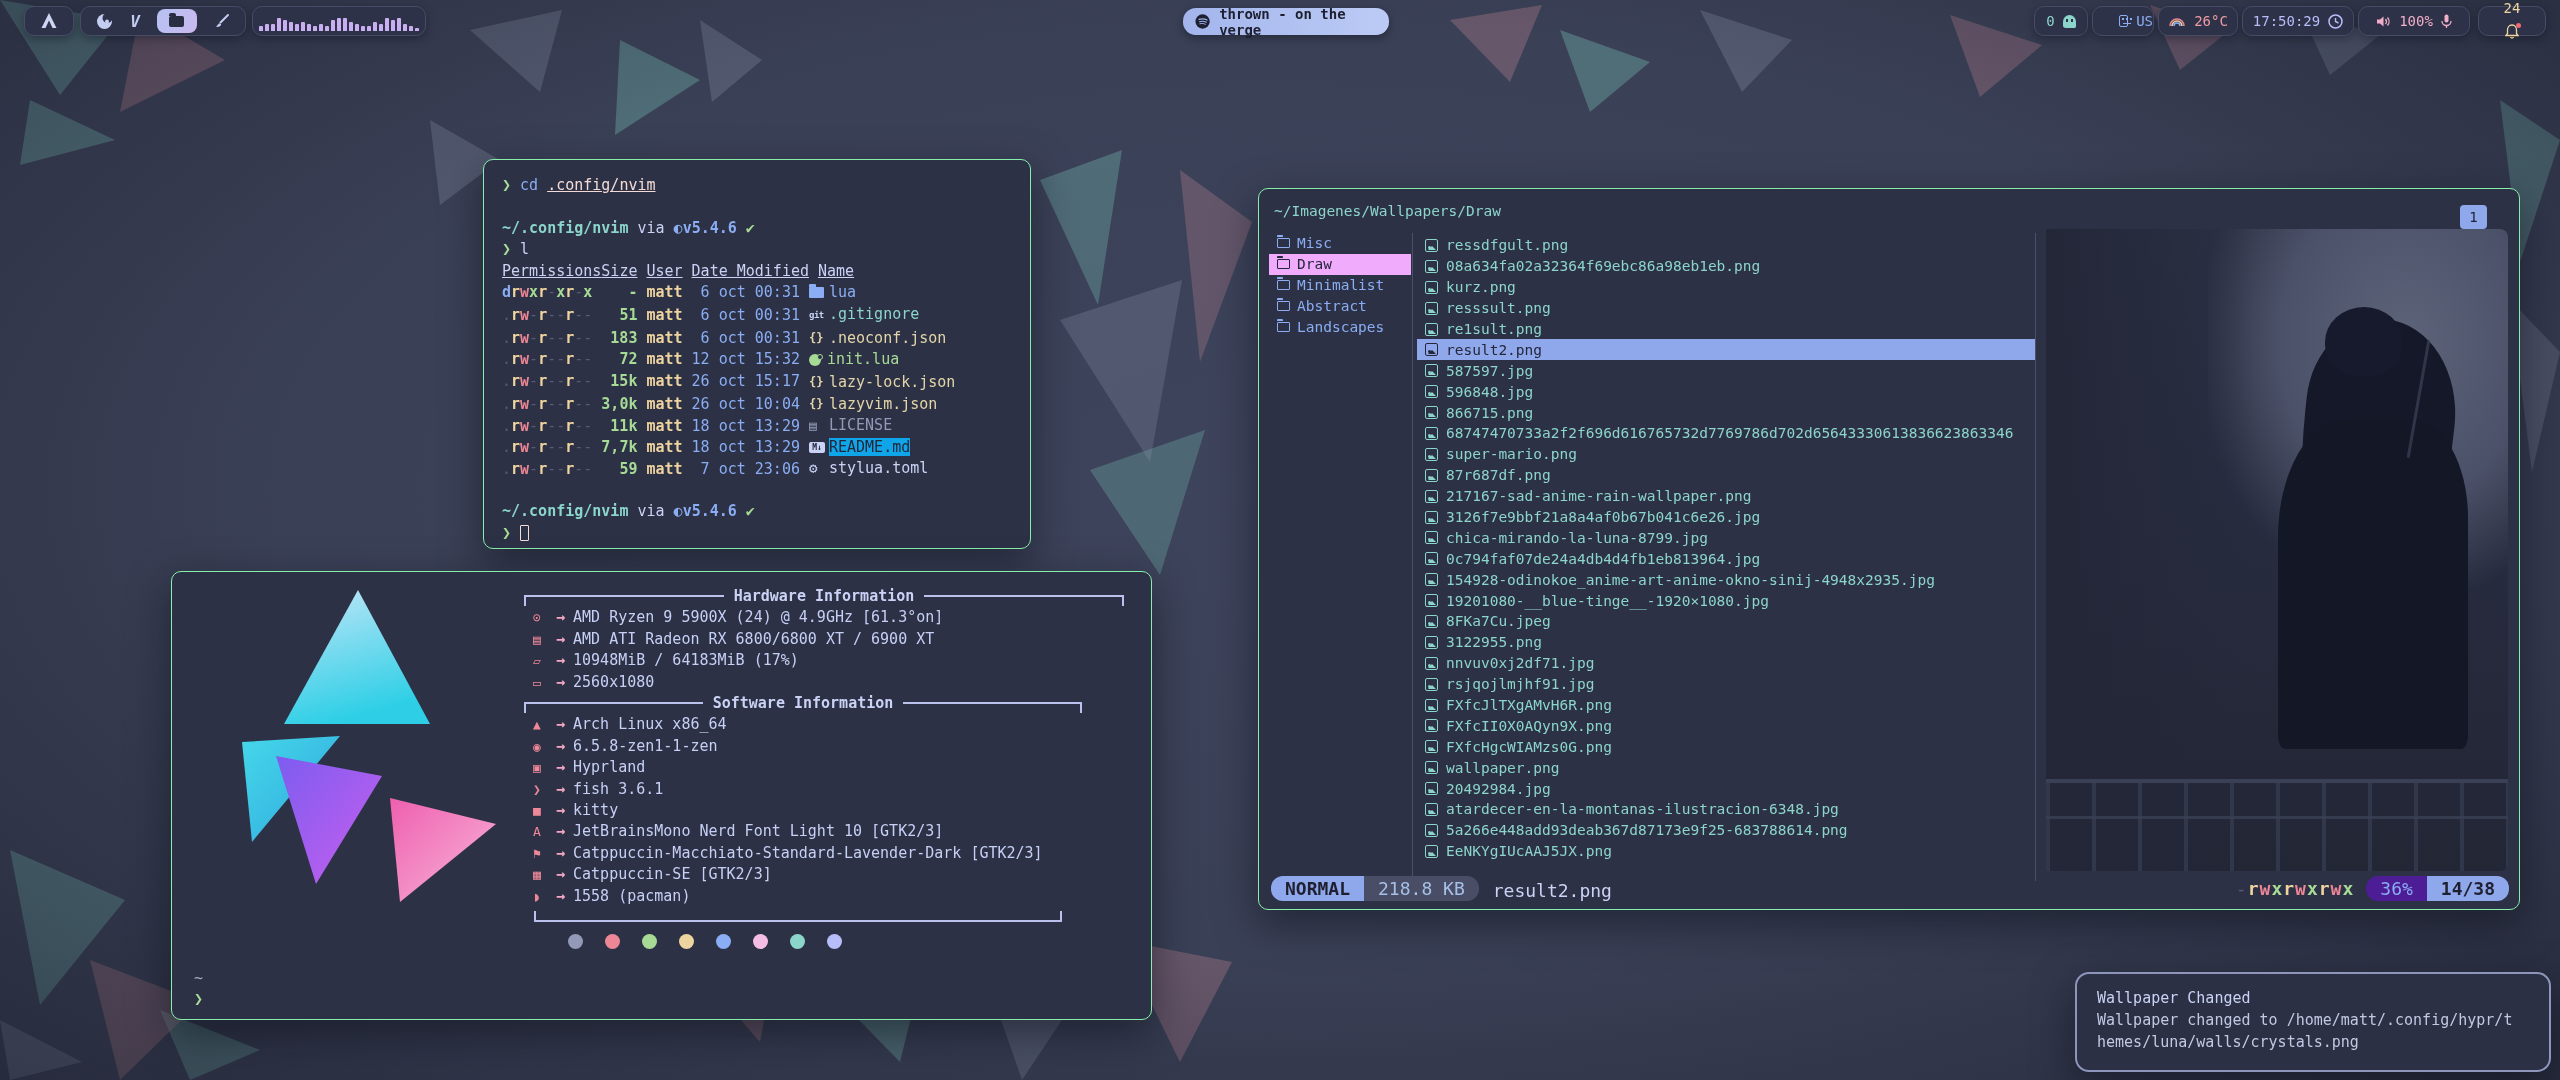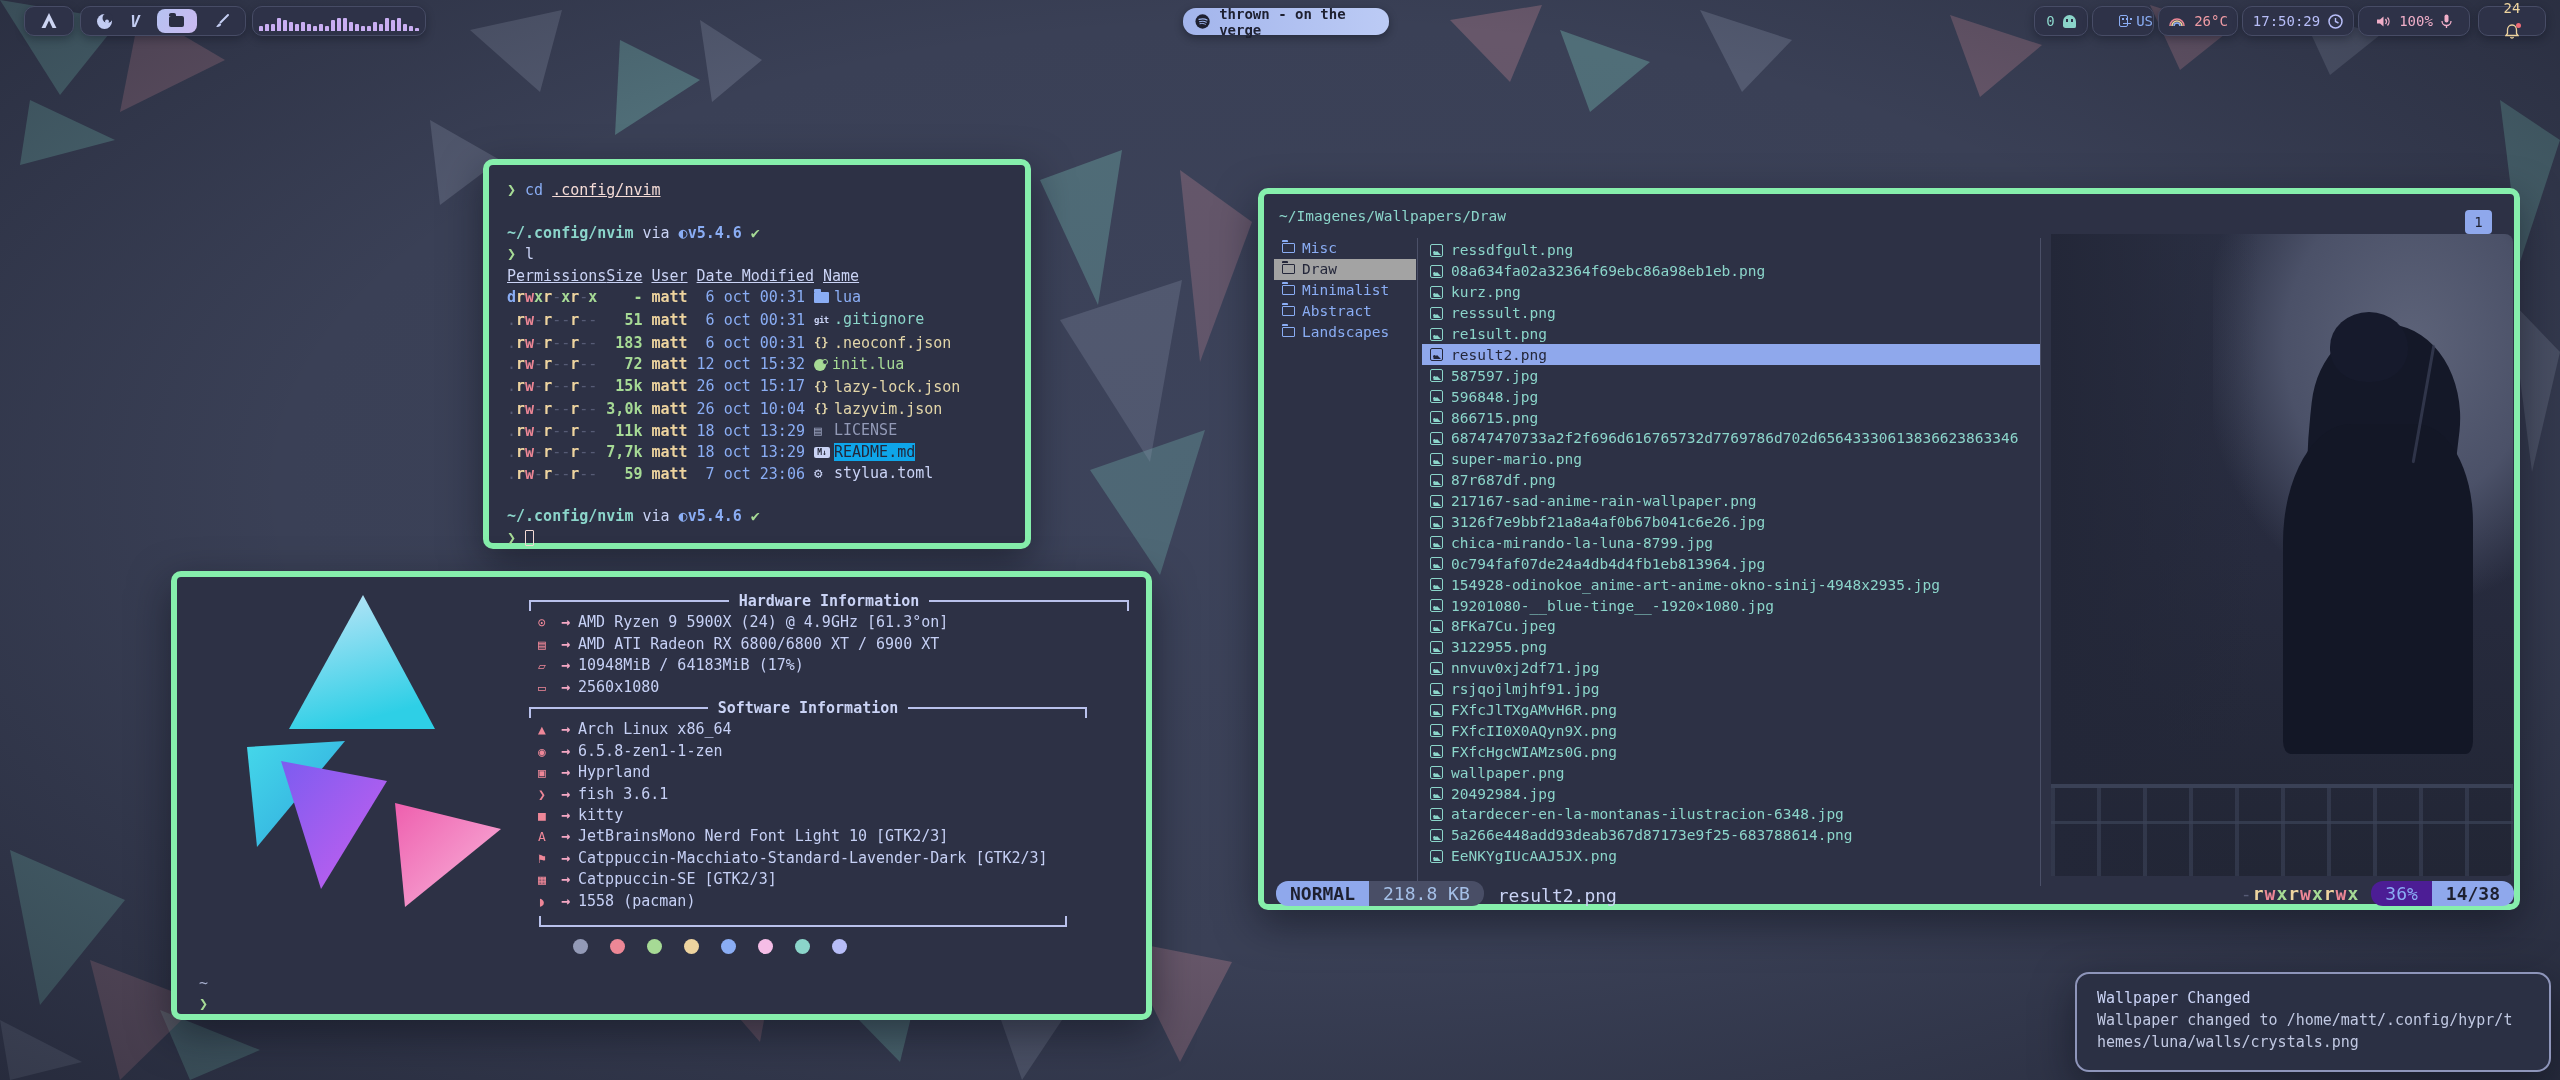--- a/index.html
+++ b/index.html
@@ -11,21 +11,21 @@
   }
   
   .wall { position:absolute; inset:0; }
   .wall svg { position:absolute; inset:0; }
   .vignette { position:absolute; inset:0; pointer-events:none;
     background:radial-gradient(ellipse at 50% 45%, rgba(70,78,106,.25) 0%, rgba(0,0,0,0) 55%, rgba(16,18,30,.45) 100%); }
 
   
   .win {
     position:absolute; background:#2d3145; border-radius:10px;
-    border:6px solid #86efac; box-shadow:0 14px 40px rgba(10,12,22,.5);
+    border:1px solid #86efac; box-shadow:0 14px 40px rgba(10,12,22,.5);
     color:#cad3f5;
   }
 
   
   .bar-widget {
     position:absolute; top:6px; height:30px; background:#2e3248;
     border:1px solid #474c66; border-radius:10px;
     display:flex; align-items:center; justify-content:center;
     gap:8px; color:#c3cdf2; font-size:14px;
     box-shadow:0 3px 8px rgba(10,12,22,.35);
@@ -139,21 +139,21 @@
 
   
   #fm { left:1258px; top:188px; width:1262px; height:722px; }
   .fm-path { position:absolute; left:15px; top:14px; font-size:14.5px; color:#8bd5ca; white-space:pre; }
   .fm-badge { position:absolute; left:1201px; top:16px; width:27px; height:24px; background:#8fa8ec;
     color:#1e2030; font-size:14px; display:flex; align-items:center; justify-content:center; border-radius:4px; }
   .fm-sep { position:absolute; top:44px; width:1px; height:648px; background:#4b5068; }
   .sep1 { left:153px; } .sep2 { left:776px; }
   .fm-sidebar { position:absolute; left:10px; top:44px; width:142px; }
   .fm-parent { display:flex; align-items:center; height:20.9px; font-size:14.5px; color:#8aadf4; padding-left:8px; }
-  .fm-parent.sel { background:#a3a3a3; color:#24273a; }
+  .fm-parent.sel { background:#f0abfc; color:#24273a; }
   .fm-parent.sel .oficon { border-color:#24273a; }
   .fm-parent.sel .oficon::before { background:#24273a; }
   .oficon { width:13px; height:10px; border:1.5px solid #8aadf4; border-radius:1px; position:relative; margin-right:7px; flex:0 0 13px;}
   .oficon::before { content:""; position:absolute; top:-4px; left:-1px; width:6px; height:2px;
     background:#8aadf4; border-radius:1px 1px 0 0; }
   .fm-list { position:absolute; left:158px; top:46px; width:618px; }
   .fm-row { display:flex; align-items:center; height:20.9px; font-size:14.5px; color:#8bd5ca;
     padding-left:8px; white-space:pre; }
   .fm-row.sel { background:#8fa8ec; color:#24273a; }
   .imgicon { width:13px; height:13px; border:1.5px solid currentColor; border-radius:2px;

